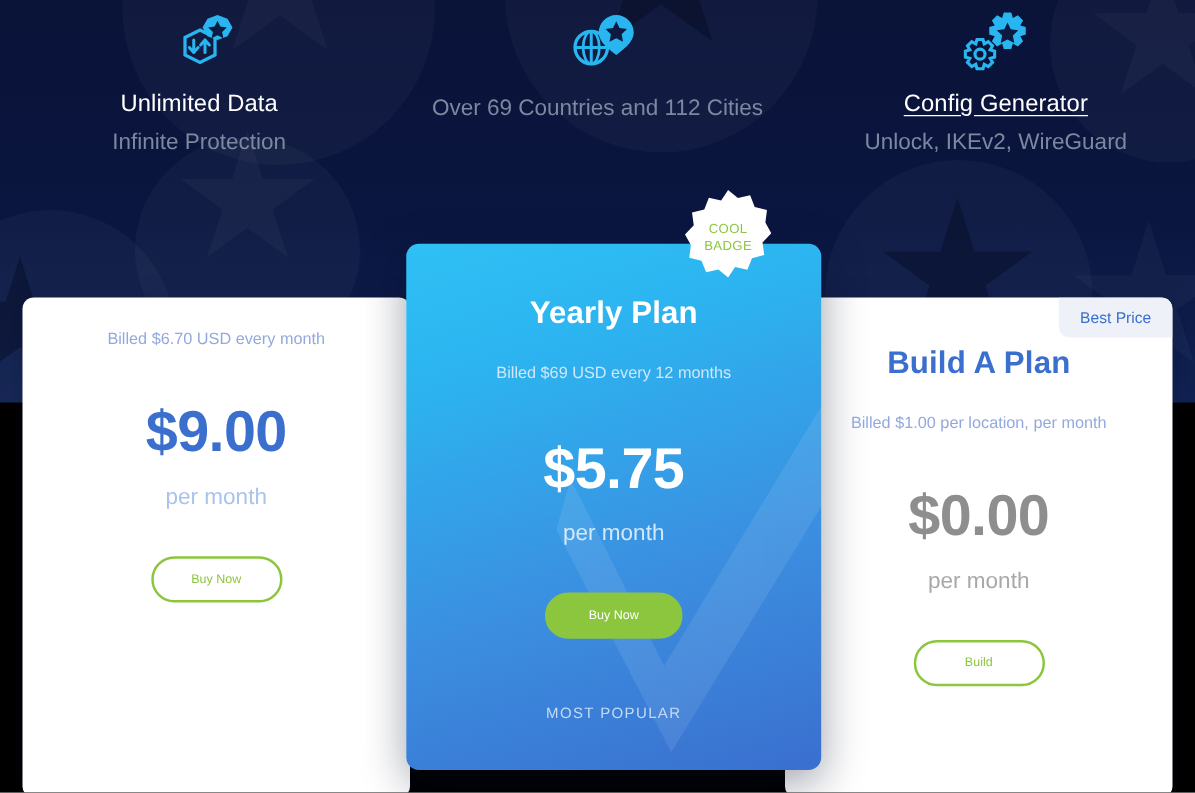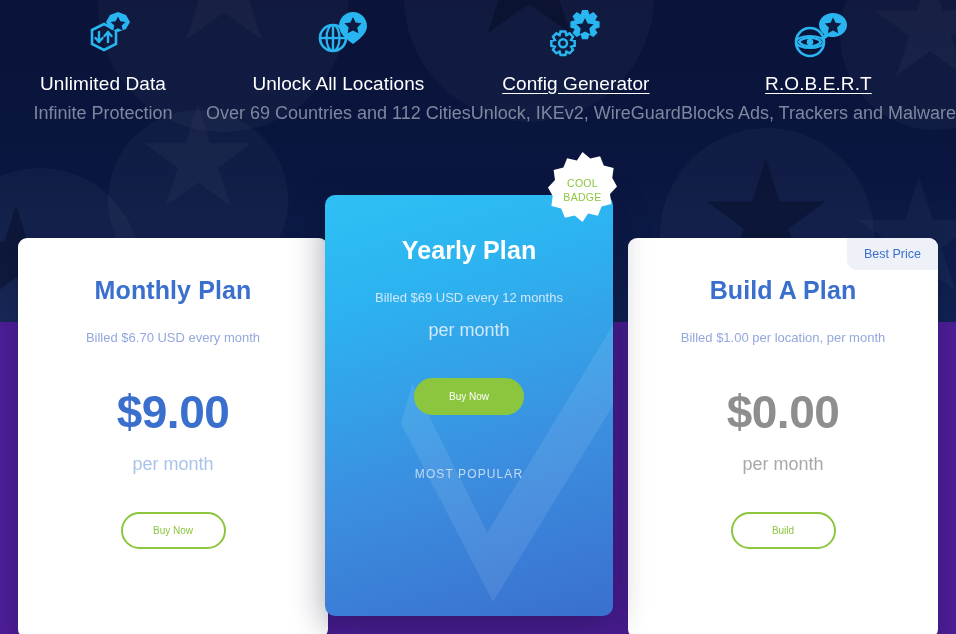--- a/index.html
+++ b/index.html
@@ -16,21 +16,21 @@
     position: relative;
   }
 
   
   #stage {
     position: absolute;
     inset: 0;
     width: 956px;
     height: 634px;
     overflow: hidden;
-    background: #4c1d95;
+    background: #000000;
   }
 
   .bg-navy {
     position: absolute;
     left: 0;
     top: 0;
     width: 956px;
     height: 322px;
     background: linear-gradient(180deg, #0a1338 0%, #0a1640 55%, #112253 100%);
     overflow: hidden;
@@ -124,21 +124,21 @@
     width: 310px;
     height: 400px;
   }
 
   .card-monthly { left: 18px; }
   .card-build   { left: 628px; }
 
   .card-featured {
     left: 325px;
     top: 195px;
-    width: 288px;
+    width: 332px;
     height: 421px;
     border-radius: 10px;
     background:
       linear-gradient(163deg, #2fc0f5 0%, #2cb4f0 22%, #3b8fe0 62%, #3a6fcf 100%);
     box-shadow: 0 10px 34px rgba(6,14,40,0.38);
     overflow: hidden;
   }
 
   .check-watermark {
     position: absolute;
@@ -323,62 +323,46 @@
       <div class="feat-icon">
         <svg width="66" height="56" viewBox="0 0 66 56">
           <circle cx="28" cy="28" r="13" fill="none" stroke="#29b6f0" stroke-width="2.6"></circle>
           <line x1="15" y1="28" x2="41" y2="28" stroke="#29b6f0" stroke-width="2.4"></line>
           <line x1="28" y1="15" x2="28" y2="41" stroke="#29b6f0" stroke-width="2.4"></line>
           <ellipse cx="28" cy="28" rx="6.5" ry="13" fill="none" stroke="#29b6f0" stroke-width="2.2"></ellipse>
           <path d="M48 2 C55.7 2 62 8.3 62 16 C62 24 53 30 48 34 C43 30 34 24 34 16 C34 8.3 40.3 2 48 2 Z" fill="#29b6f0"></path>
           <polygon points="48,7 50.6,12.4 56.6,13.2 52.3,17.4 53.4,23.3 48,20.5 42.6,23.3 43.7,17.4 39.4,13.2 45.4,12.4" fill="#0d1a42"></polygon>
         </svg>
       </div>
-      <div class="feat-title">Unlock All Locations</div>
       <div class="feat-sub">Over 69 Countries and 112 Cities</div>
     </div>
 
     <div class="feature">
       <div class="feat-icon">
         <svg width="70" height="58" viewBox="0 0 70 58">
           <g transform="translate(44,18)">
             <path fill="#29b6f0" d="M-3,-17 L3,-17 L4.3,-12.6 L8.3,-14.9 L12.5,-10.7 L10.2,-6.7 L14.6,-5.4 L14.6,0.6 L10.2,1.9 L12.5,5.9 L8.3,10.1 L4.3,7.8 L3,12.2 L-3,12.2 L-4.3,7.8 L-8.3,10.1 L-12.5,5.9 L-10.2,1.9 L-14.6,0.6 L-14.6,-5.4 L-10.2,-6.7 L-12.5,-10.7 L-8.3,-14.9 L-4.3,-12.6 Z"></path>
             <polygon points="0,-9 2.6,-3.6 8.6,-2.8 4.3,1.4 5.4,7.3 0,4.5 -5.4,7.3 -4.3,1.4 -8.6,-2.8 -2.6,-3.6" fill="#0d1a42"></polygon>
           </g>
           <g transform="translate(22,36)">
             <path fill="none" stroke="#29b6f0" stroke-width="2.5" d="M-2.4,-13.4 L2.4,-13.4 L3.4,-9.9 L6.6,-11.7 L10,-8.3 L8.2,-5.1 L11.7,-4.1 L11.7,0.7 L8.2,1.7 L10,4.9 L6.6,8.3 L3.4,6.5 L2.4,10 L-2.4,10 L-3.4,6.5 L-6.6,8.3 L-10,4.9 L-8.2,1.7 L-11.7,0.7 L-11.7,-4.1 L-8.2,-5.1 L-10,-8.3 L-6.6,-11.7 L-3.4,-9.9 Z"></path>
             <circle cx="0" cy="-1.7" r="4" fill="none" stroke="#29b6f0" stroke-width="2.5"></circle>
           </g>
         </svg>
       </div>
       <div class="feat-title link">Config Generator</div>
       <div class="feat-sub">Unlock, IKEv2, WireGuard</div>
     </div>
 
-    <div class="feature">
-      <div class="feat-icon">
-        <svg width="70" height="56" viewBox="0 0 70 56">
-          <circle cx="27" cy="32" r="14" fill="none" stroke="#29b6f0" stroke-width="2.6"></circle>
-          <ellipse cx="27" cy="32" rx="14" ry="6" fill="none" stroke="#29b6f0" stroke-width="2.2"></ellipse>
-          <path d="M16 32 C20 26.5 34 26.5 38 32 C34 37.5 20 37.5 16 32 Z" fill="none" stroke="#29b6f0" stroke-width="2.4"></path>
-          <circle cx="27" cy="32" r="3.3" fill="#29b6f0"></circle>
-          <path d="M50 3 C57.7 3 64 8.4 64 15 C64 21.6 57.7 27 50 27 C48.4 27 46.9 26.8 45.5 26.4 L39 31 L41.3 24.4 C38.6 22.2 36 18.9 36 15 C36 8.4 42.3 3 50 3 Z" fill="#29b6f0"></path>
-          <polygon points="50,7.5 52.5,12.7 58.3,13.4 54.1,17.5 55.2,23.2 50,20.5 44.8,23.2 45.9,17.5 41.7,13.4 47.5,12.7" fill="#0d1a42"></polygon>
-        </svg>
-      </div>
-      <div class="feat-title link">R.O.B.E.R.T</div>
-      <div class="feat-sub">Blocks Ads, Trackers and Malware</div>
-    </div>
   </div>
 
   <div class="cards">
 
     <div class="card card-side card-monthly">
       <div class="card-inner">
-        <div class="plan-title">Monthly Plan</div>
         <div class="plan-billed">Billed $6.70 USD every month</div>
         <div class="plan-price">$9.00</div>
         <div class="plan-period">per month</div>
         <button class="btn">Buy Now</button>
       </div>
     </div>
 
     <div class="card card-side card-build">
       <div class="best-price">Best Price</div>
       <div class="card-inner">
@@ -390,20 +374,21 @@
       </div>
     </div>
 
     <div class="card-featured card">
       <svg class="check-watermark" viewBox="0 0 200 250">
         <path d="M10 60 L75 190 L196 -10 L196 60 L80 250 L0 95 Z" fill="#ffffff"></path>
       </svg>
       <div class="card-inner">
         <div class="plan-title">Yearly Plan</div>
         <div class="plan-billed">Billed $69 USD every 12 months</div>
+        <div class="plan-price">$5.75</div>
         <div class="plan-period">per month</div>
         <button class="btn btn-filled">Buy Now</button>
         <div class="most-popular">MOST POPULAR</div>
       </div>
     </div>
 
     <div class="cool-badge">
       <svg width="69" height="76" viewBox="0 0 69 76">
         <polygon fill="#ffffff" points="34.5,0 42.3,6.4 52.1,4.2 55.8,13.5 65.6,15.9 64.3,26 69,34.5 62,41.9 63.4,52 53.6,54.5 49.9,63.8 40.1,61.6 34.5,70 26.7,63.6 16.9,65.8 13.2,56.5 3.4,54.1 4.7,44 0,35.5 7,28.1 5.6,18 15.4,15.5 19.1,6.2 28.9,8.4"></polygon>
       </svg>

